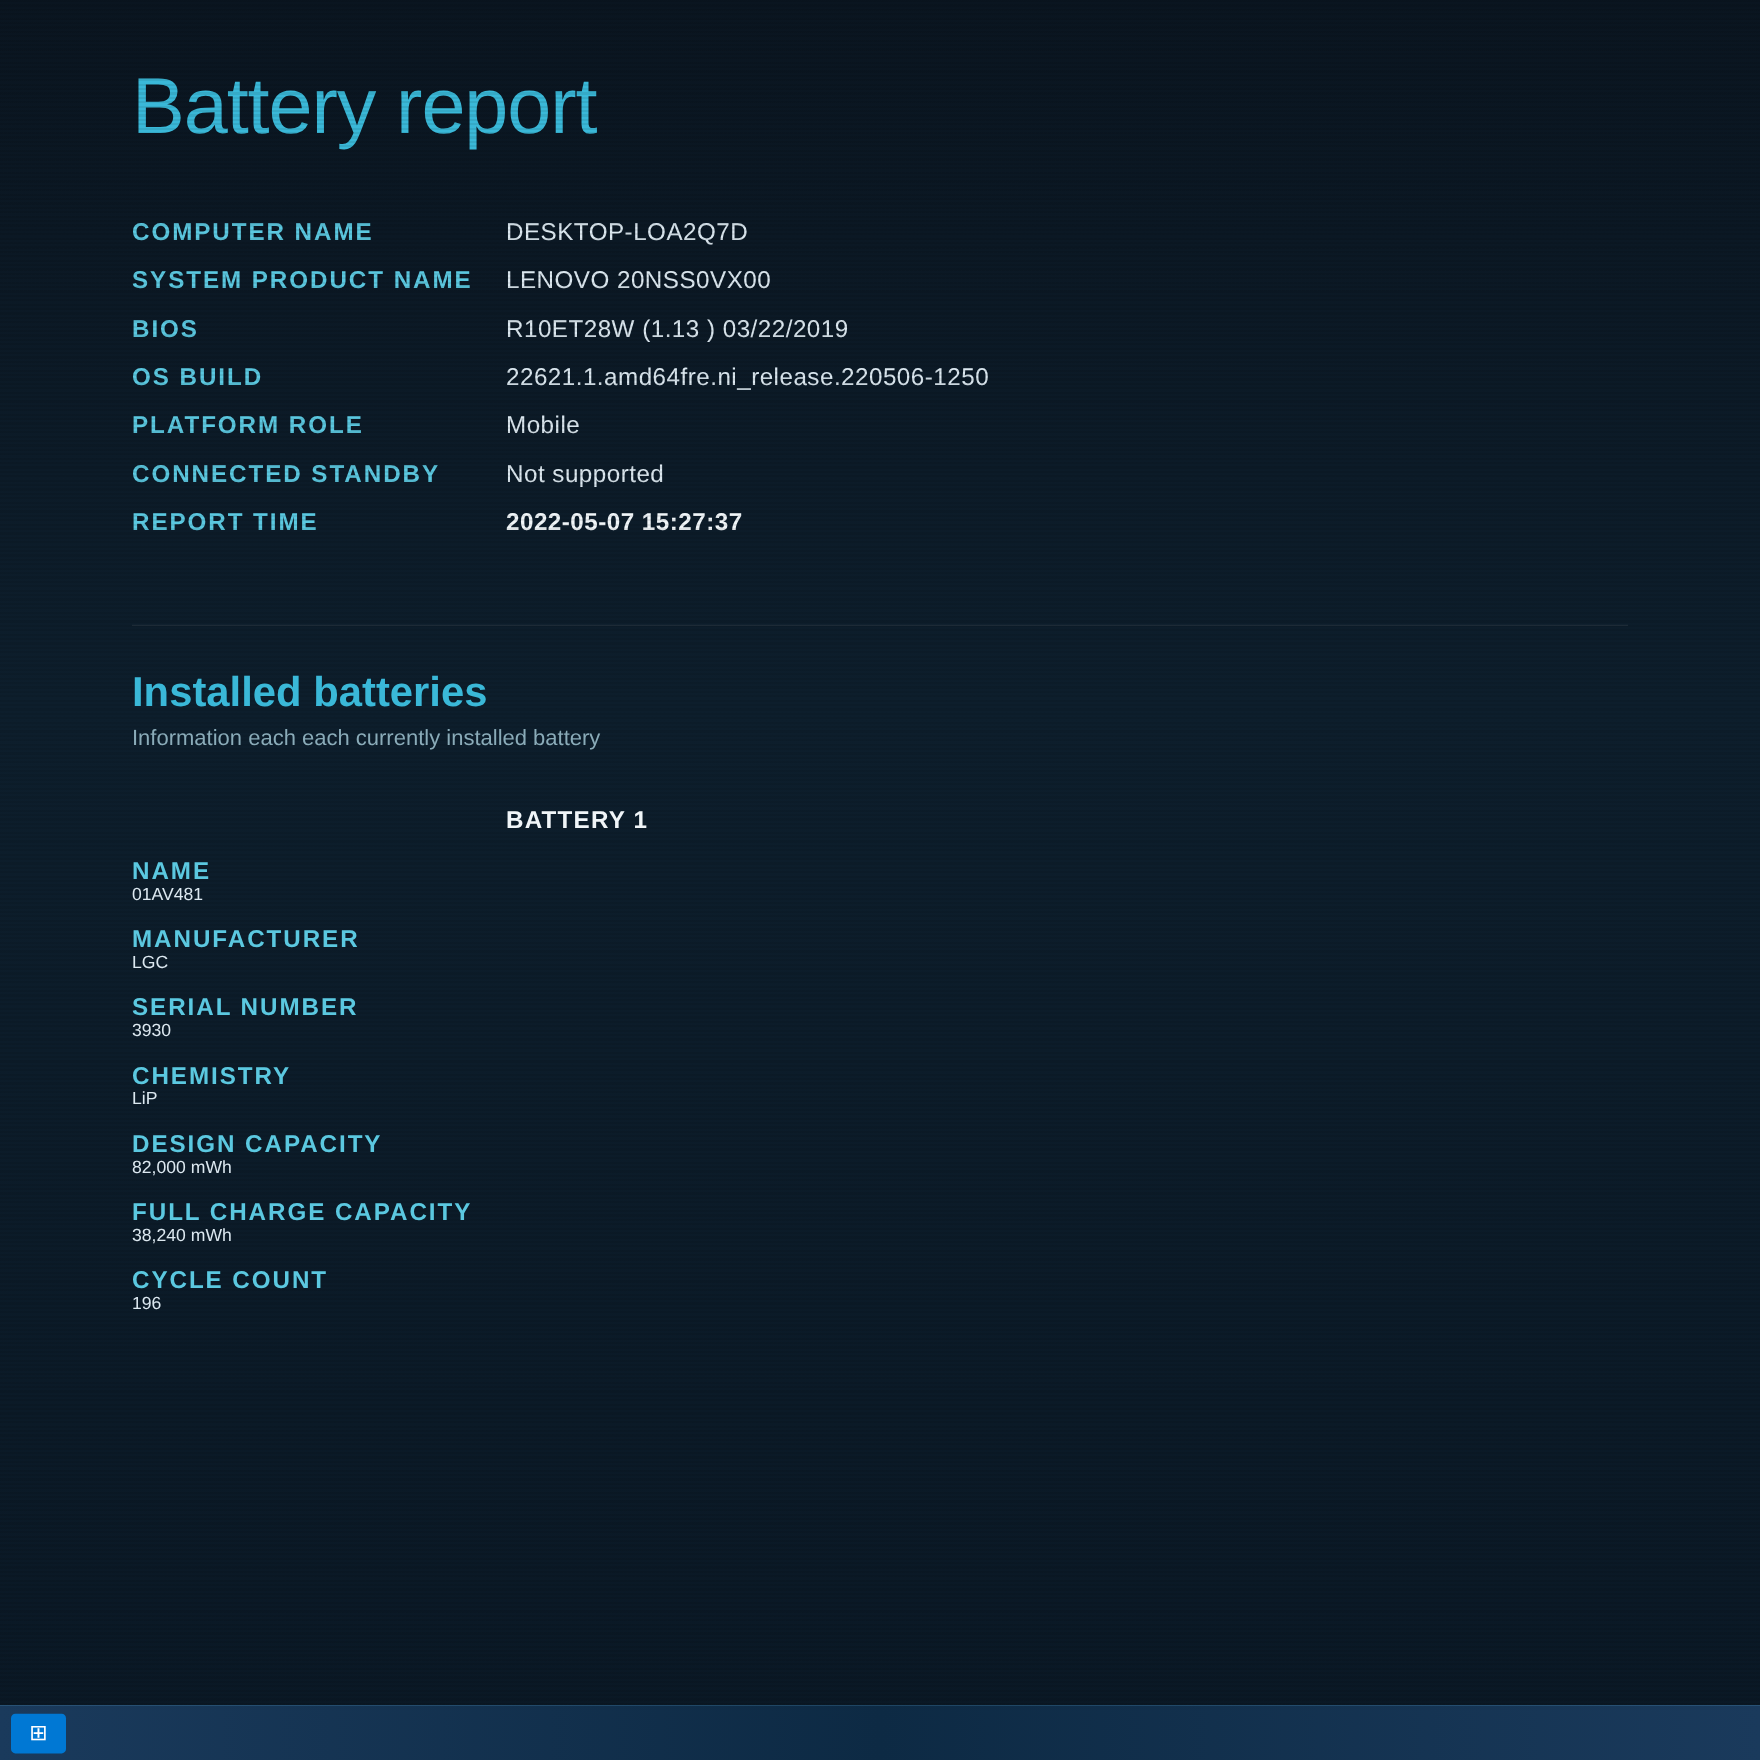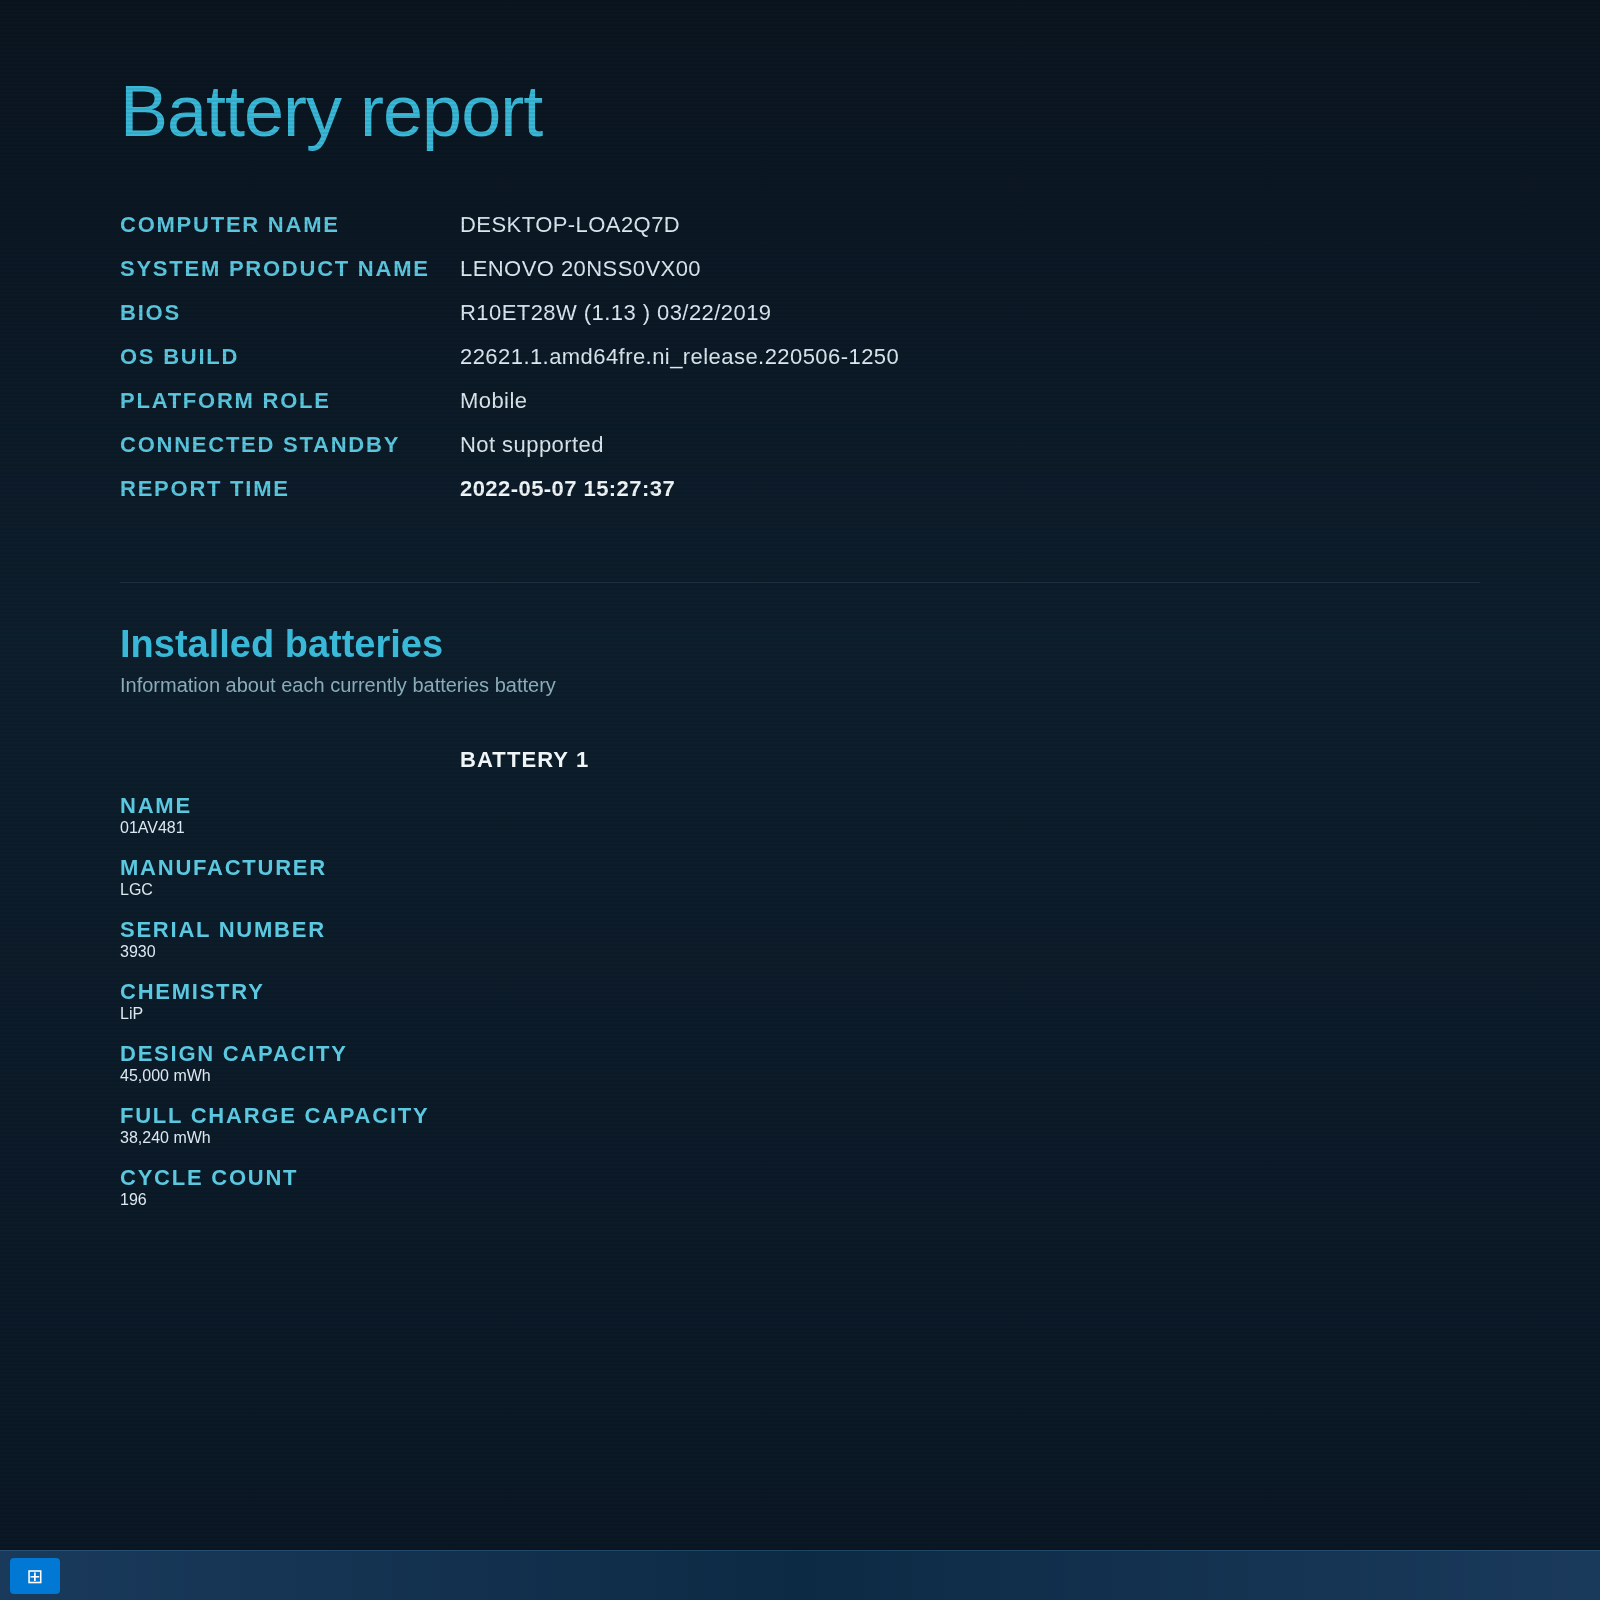--- a/index.html
+++ b/index.html
@@ -12,21 +12,21 @@
       width: 1600px;
       height: 1600px;
       background: #0d1a24;
       font-family: 'Segoe UI', Arial, sans-serif;
       color: #e0e8f0;
       overflow: hidden;
       position: relative;
     }
 
     .page-container {
-      padding: 50px 120px;
+      padding: 36px 120px;
       background: linear-gradient(180deg, #0a1520 0%, #0d1e2c 40%, #0a1825 100%);
       width: 100%;
       height: 100%;
       position: relative;
     }
 
     
     .page-container::before {
       content: '';
       position: absolute;
@@ -219,21 +219,21 @@
           <span class="info-label">REPORT TIME</span>
           <span class="info-value bold">2022-05-07  15:27:37</span>
         </div>
       </div>
   </div>
 
   <hr class="divider">
 
   <div class="battery-section">
     <h2 class="section-heading">Installed batteries</h2>
-    <p class="section-subtitle">Information about each currently batteries battery</p>
+    <p class="section-subtitle">Information each each currently installed battery</p>
 
     <div class="battery-header-row">
       <div class="battery-col-label"></div>
       <div class="battery-col-value">
         <span class="battery-col-header">BATTERY 1</span>
       </div>
     </div>
 
     <div id="battery-rows" class="battery-table">
         <div class="battery-row">
@@ -247,21 +247,21 @@
         <div class="battery-row">
           <span class="battery-label">SERIAL NUMBER</span>
           <span class="battery-value">3930</span>
         </div>
         <div class="battery-row">
           <span class="battery-label">CHEMISTRY</span>
           <span class="battery-value">LiP</span>
         </div>
         <div class="battery-row">
           <span class="battery-label">DESIGN CAPACITY</span>
-          <span class="battery-value">45,000 mWh</span>
+          <span class="battery-value">82,000 mWh</span>
         </div>
         <div class="battery-row">
           <span class="battery-label">FULL CHARGE CAPACITY</span>
           <span class="battery-value">38,240 mWh</span>
         </div>
         <div class="battery-row">
           <span class="battery-label">CYCLE COUNT</span>
           <span class="battery-value">196</span>
         </div>
       </div>

